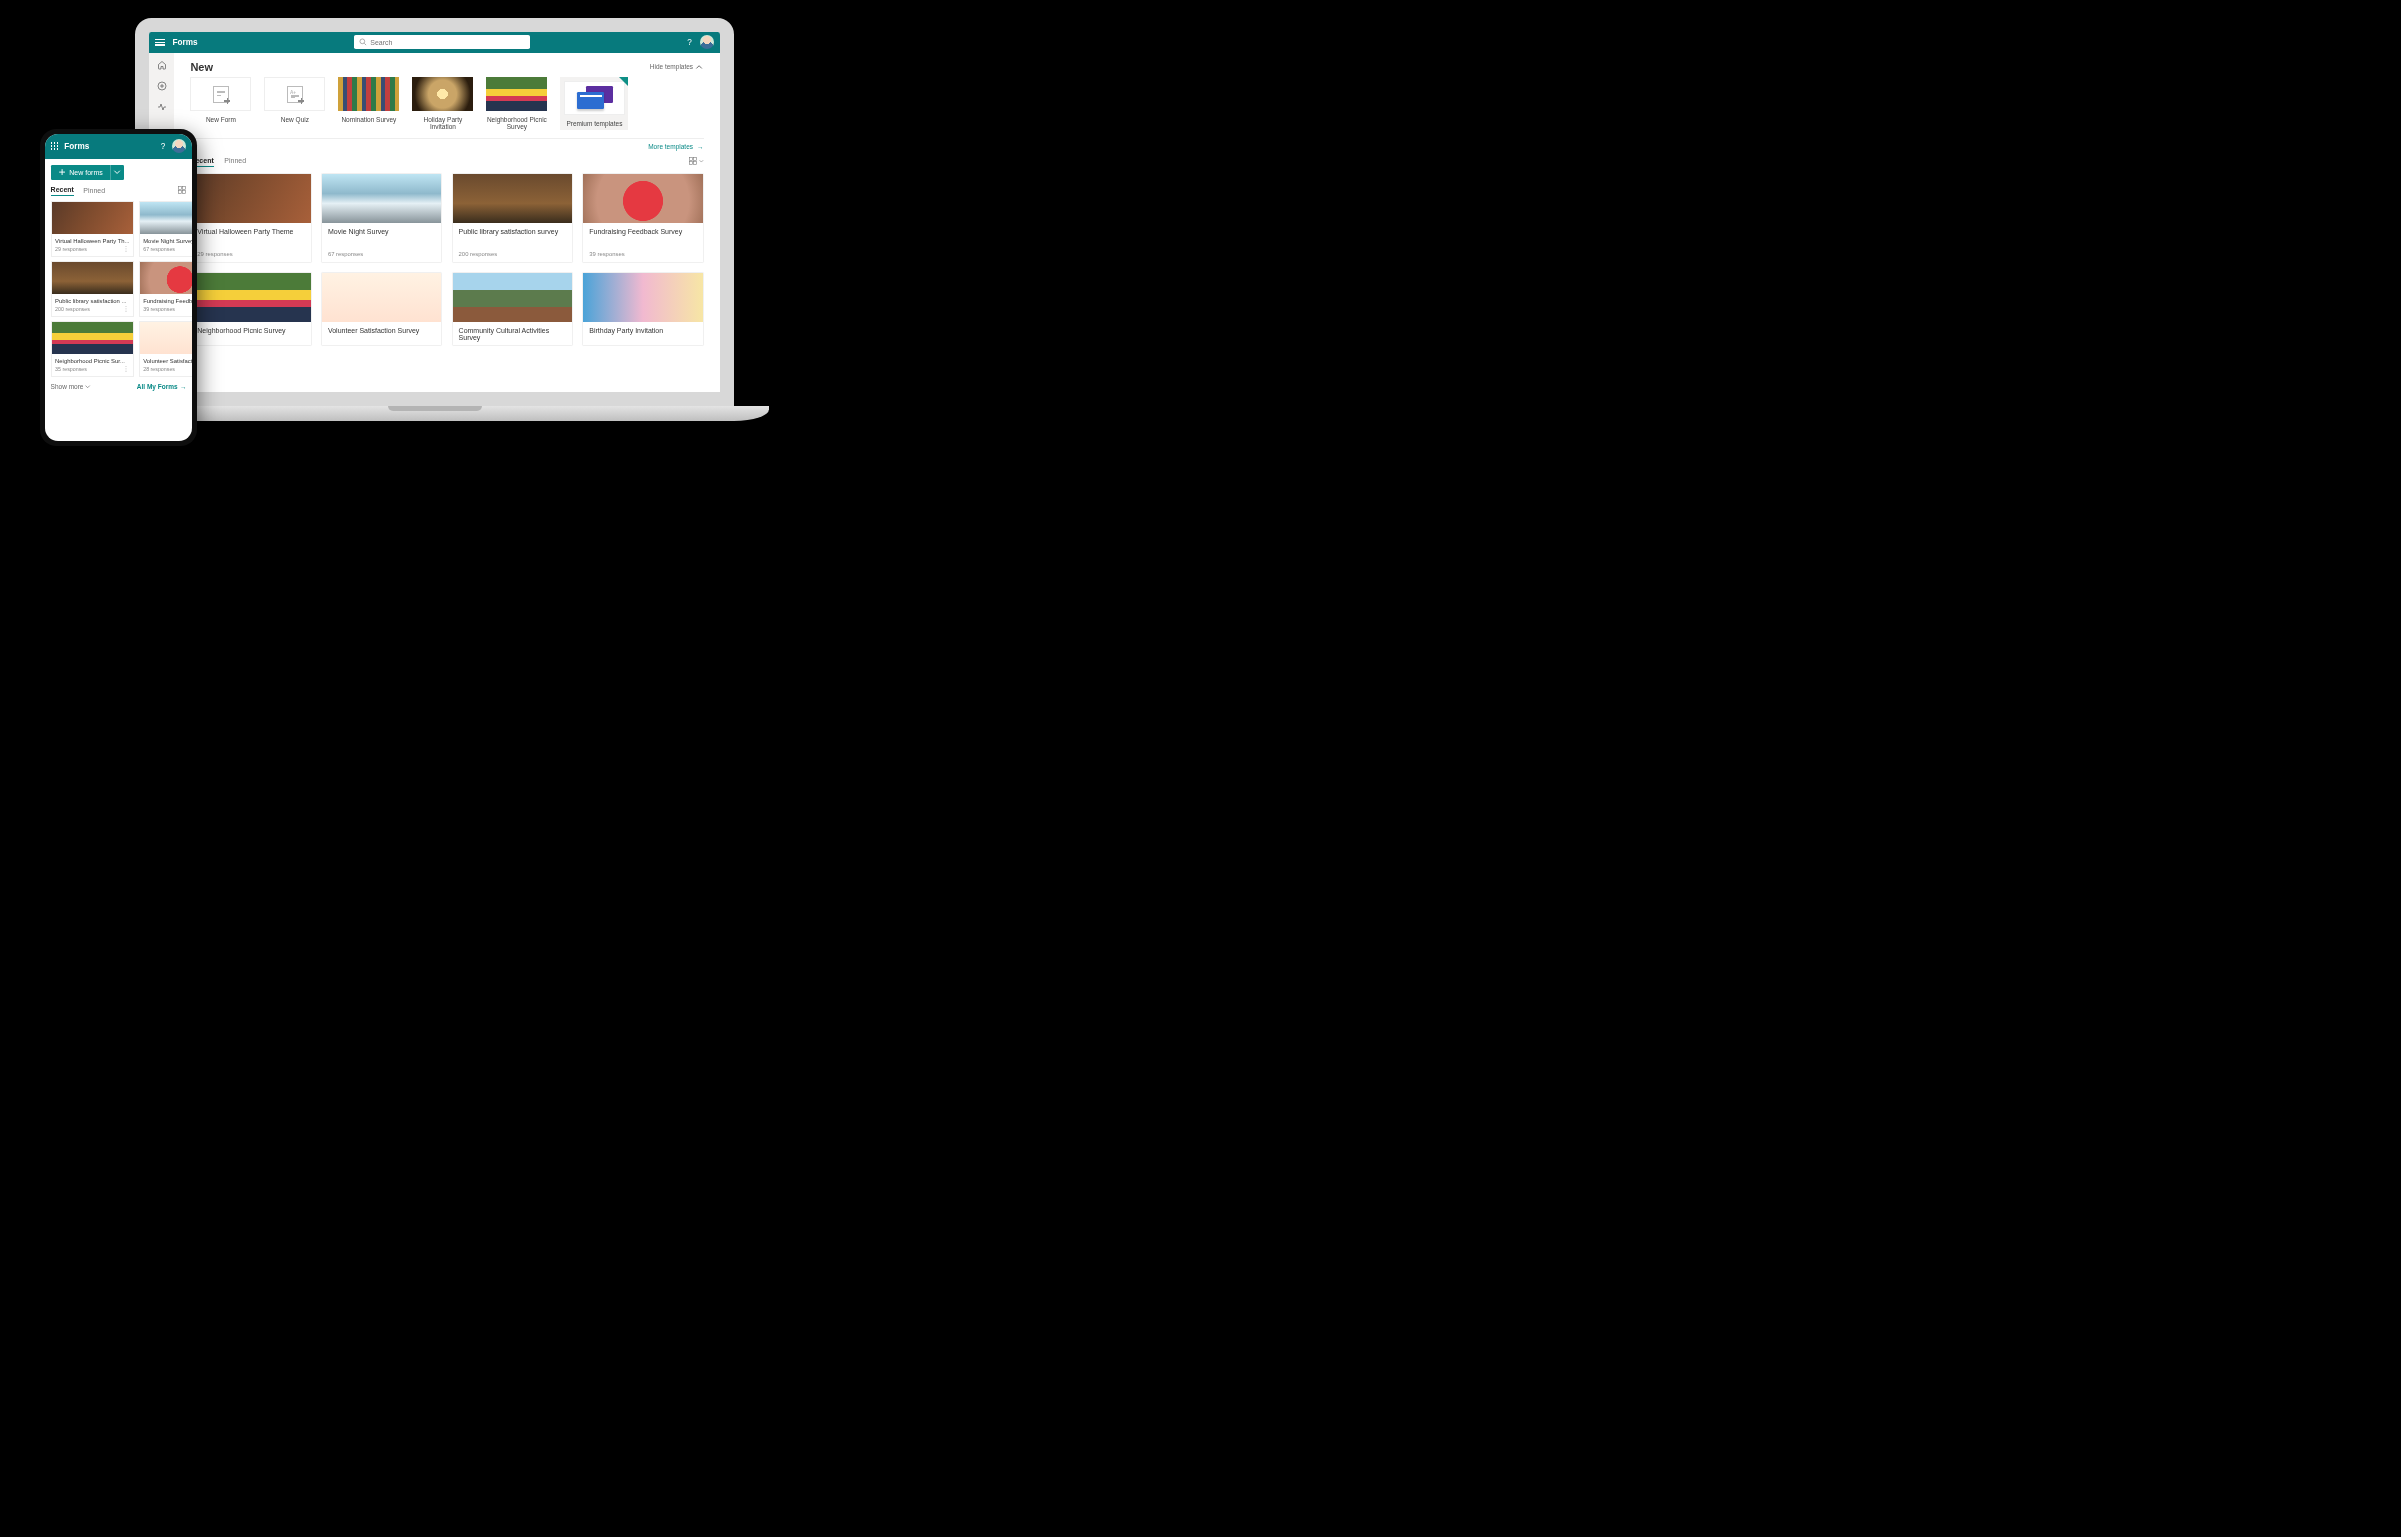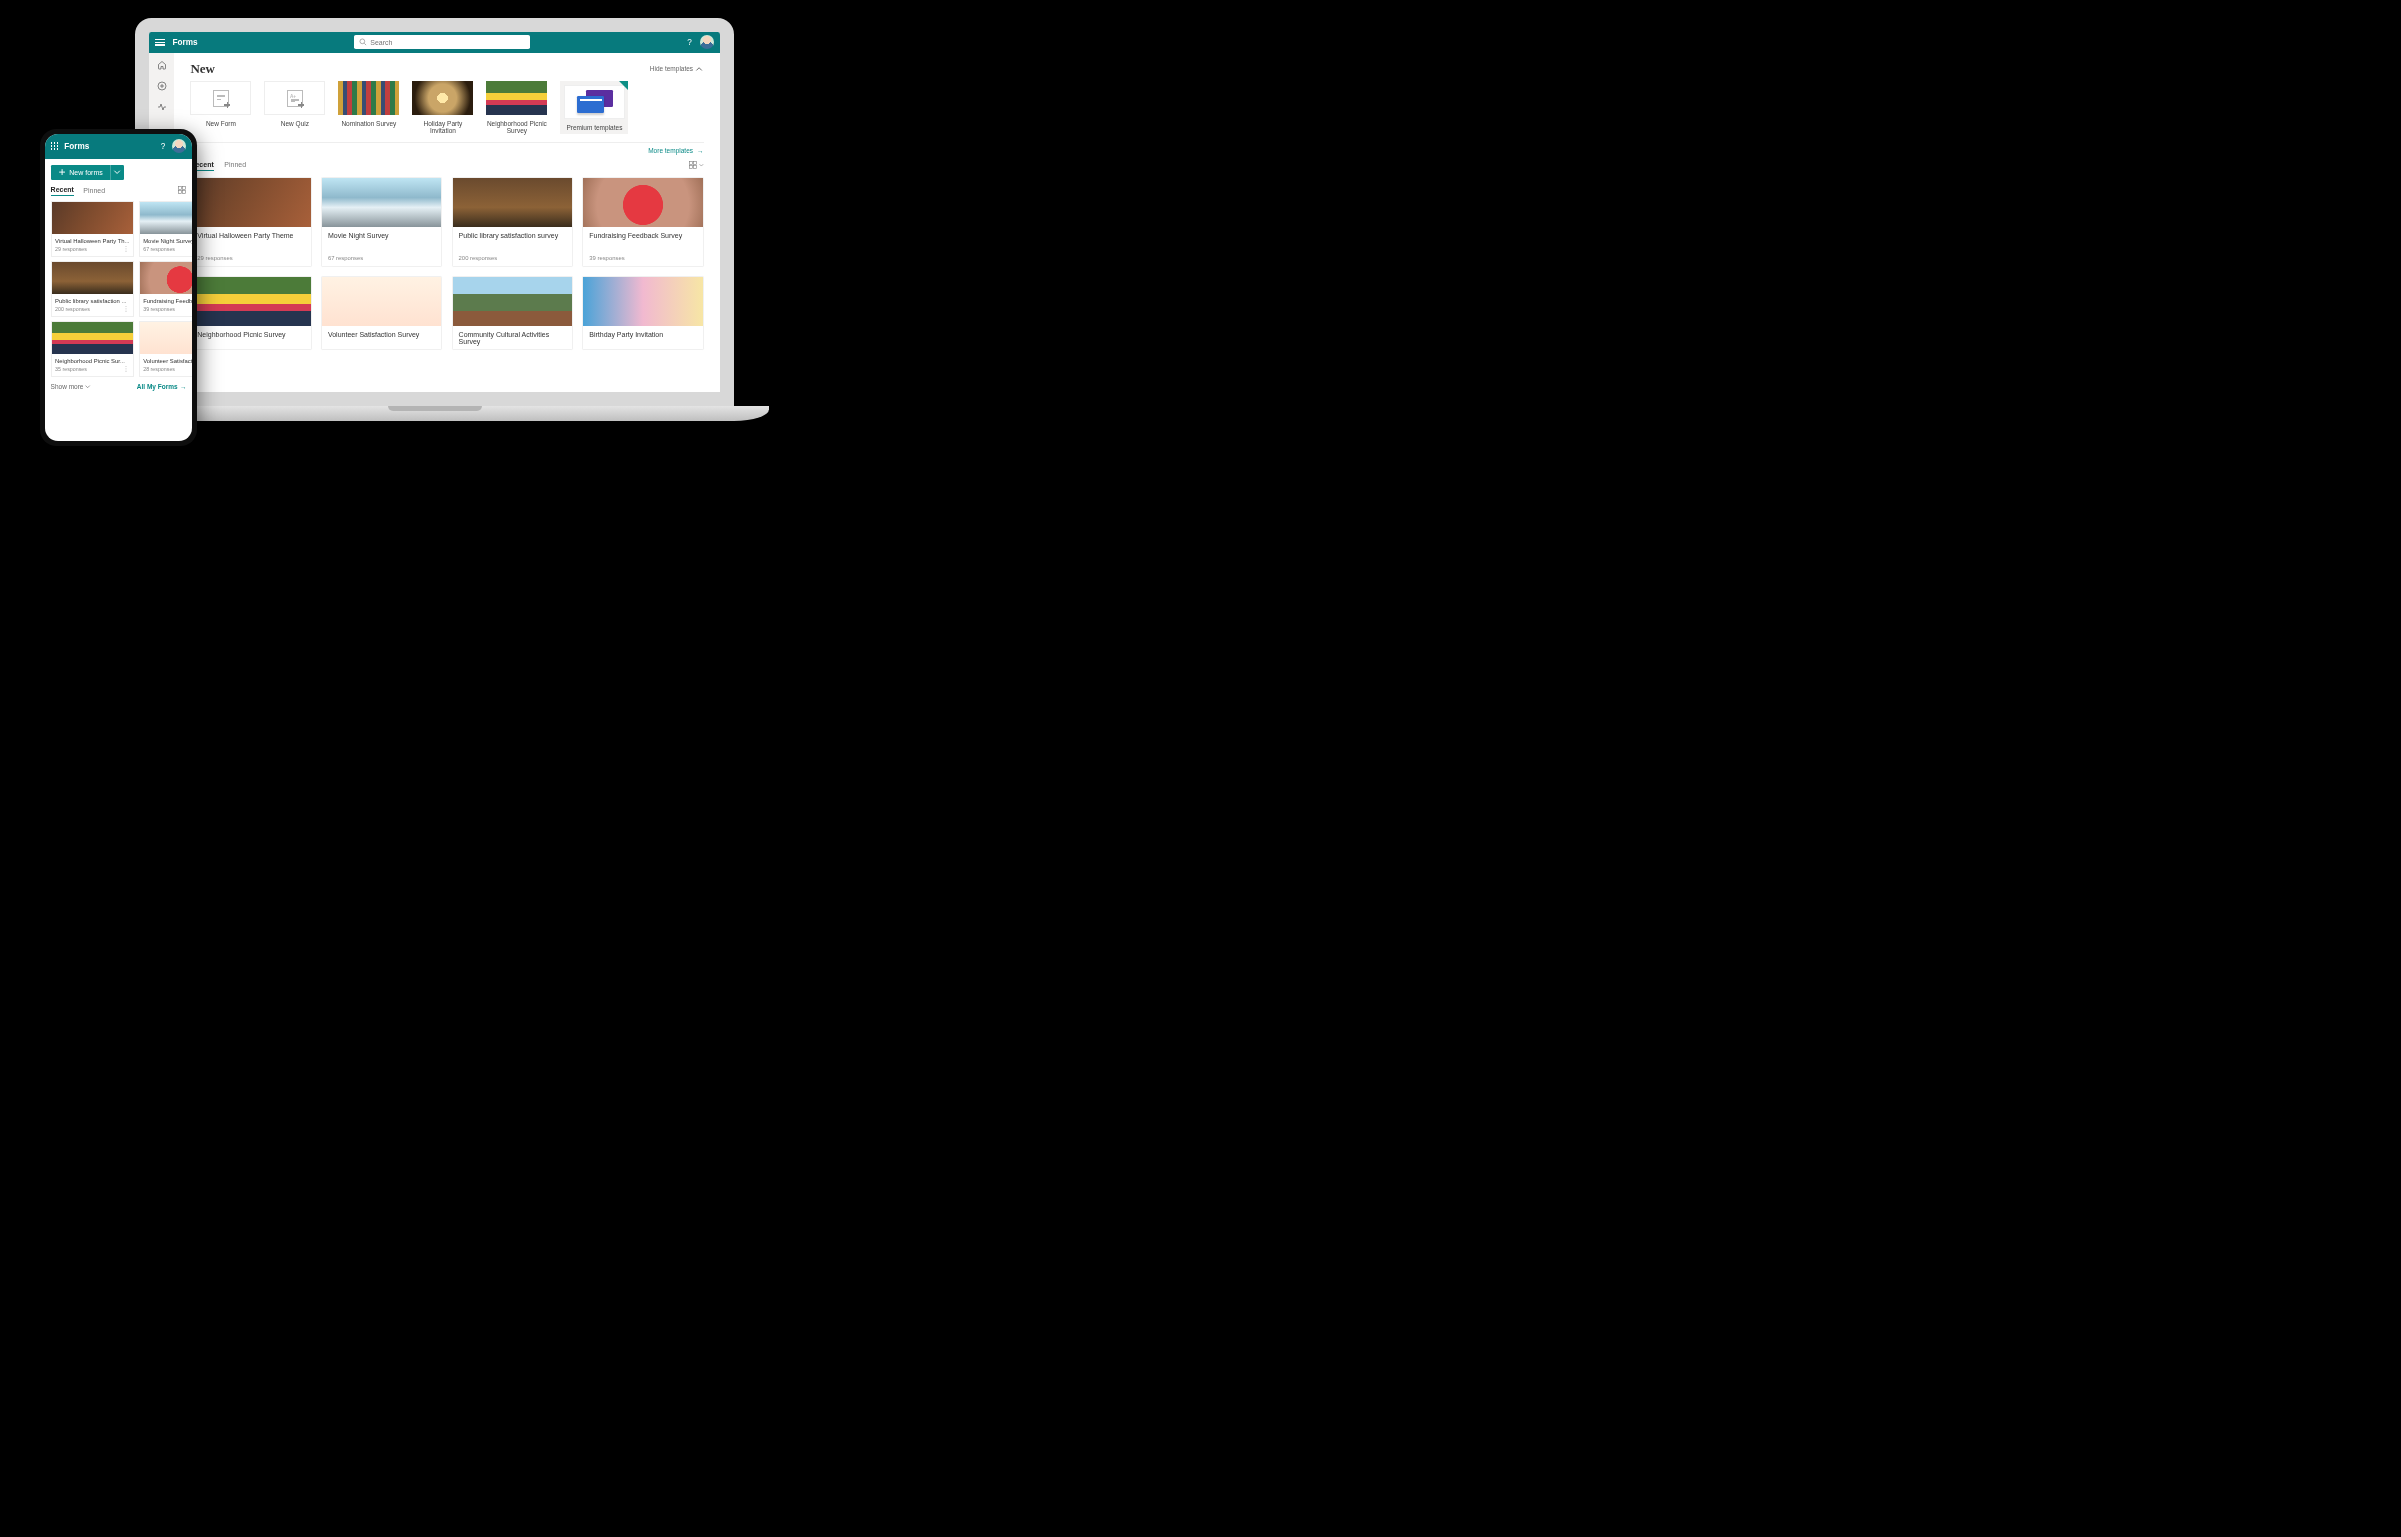--- a/index.html
+++ b/index.html
@@ -92,21 +92,21 @@
     width: 25px; background:#f3f2f1;
     display:flex; flex-direction:column; align-items:center;
     gap:10.6px; padding-top:7px;
   }
   .d-sidebar-icon { width:10.6px; height:10.6px; color:#555; display:flex; align-items:center; justify-content:center; cursor:pointer;}
   .d-sidebar-icon svg { width:10px; height:10px; }
 
   .d-main { flex:1; overflow:auto; padding: 8.2px 16.4px 11.7px 16.4px;}
 
   .d-section-row { display:flex; justify-content:space-between; align-items:center; margin-bottom:4.7px;}
-  .d-section-title { font-size:13px; font-weight:600; color:#333;font-family:Liberation Serif, serif;}
+  .d-section-title { font-size:11px; font-weight:600; color:#333;}
   .hide-templates { font-size:6.5px; color:#666; display:flex; align-items:center; gap:2.3px; cursor:pointer;}
 
   .d-templates { display:flex; gap:13px; margin-bottom:3.5px; padding-bottom:8.2px; border-bottom:0.6px solid #eee;}
   .d-tmpl { width:61px; text-align:center; cursor:pointer;}
   .d-tmpl-thumb {
     width:61px; height:34px; background:#fff; border:0.6px solid #eee;
     display:flex; align-items:center; justify-content:center;
     font-size:5.9px; color:#999;
   }
   .d-tmpl-thumb.has-img { border:none; background-size:cover; background-position:center;}

